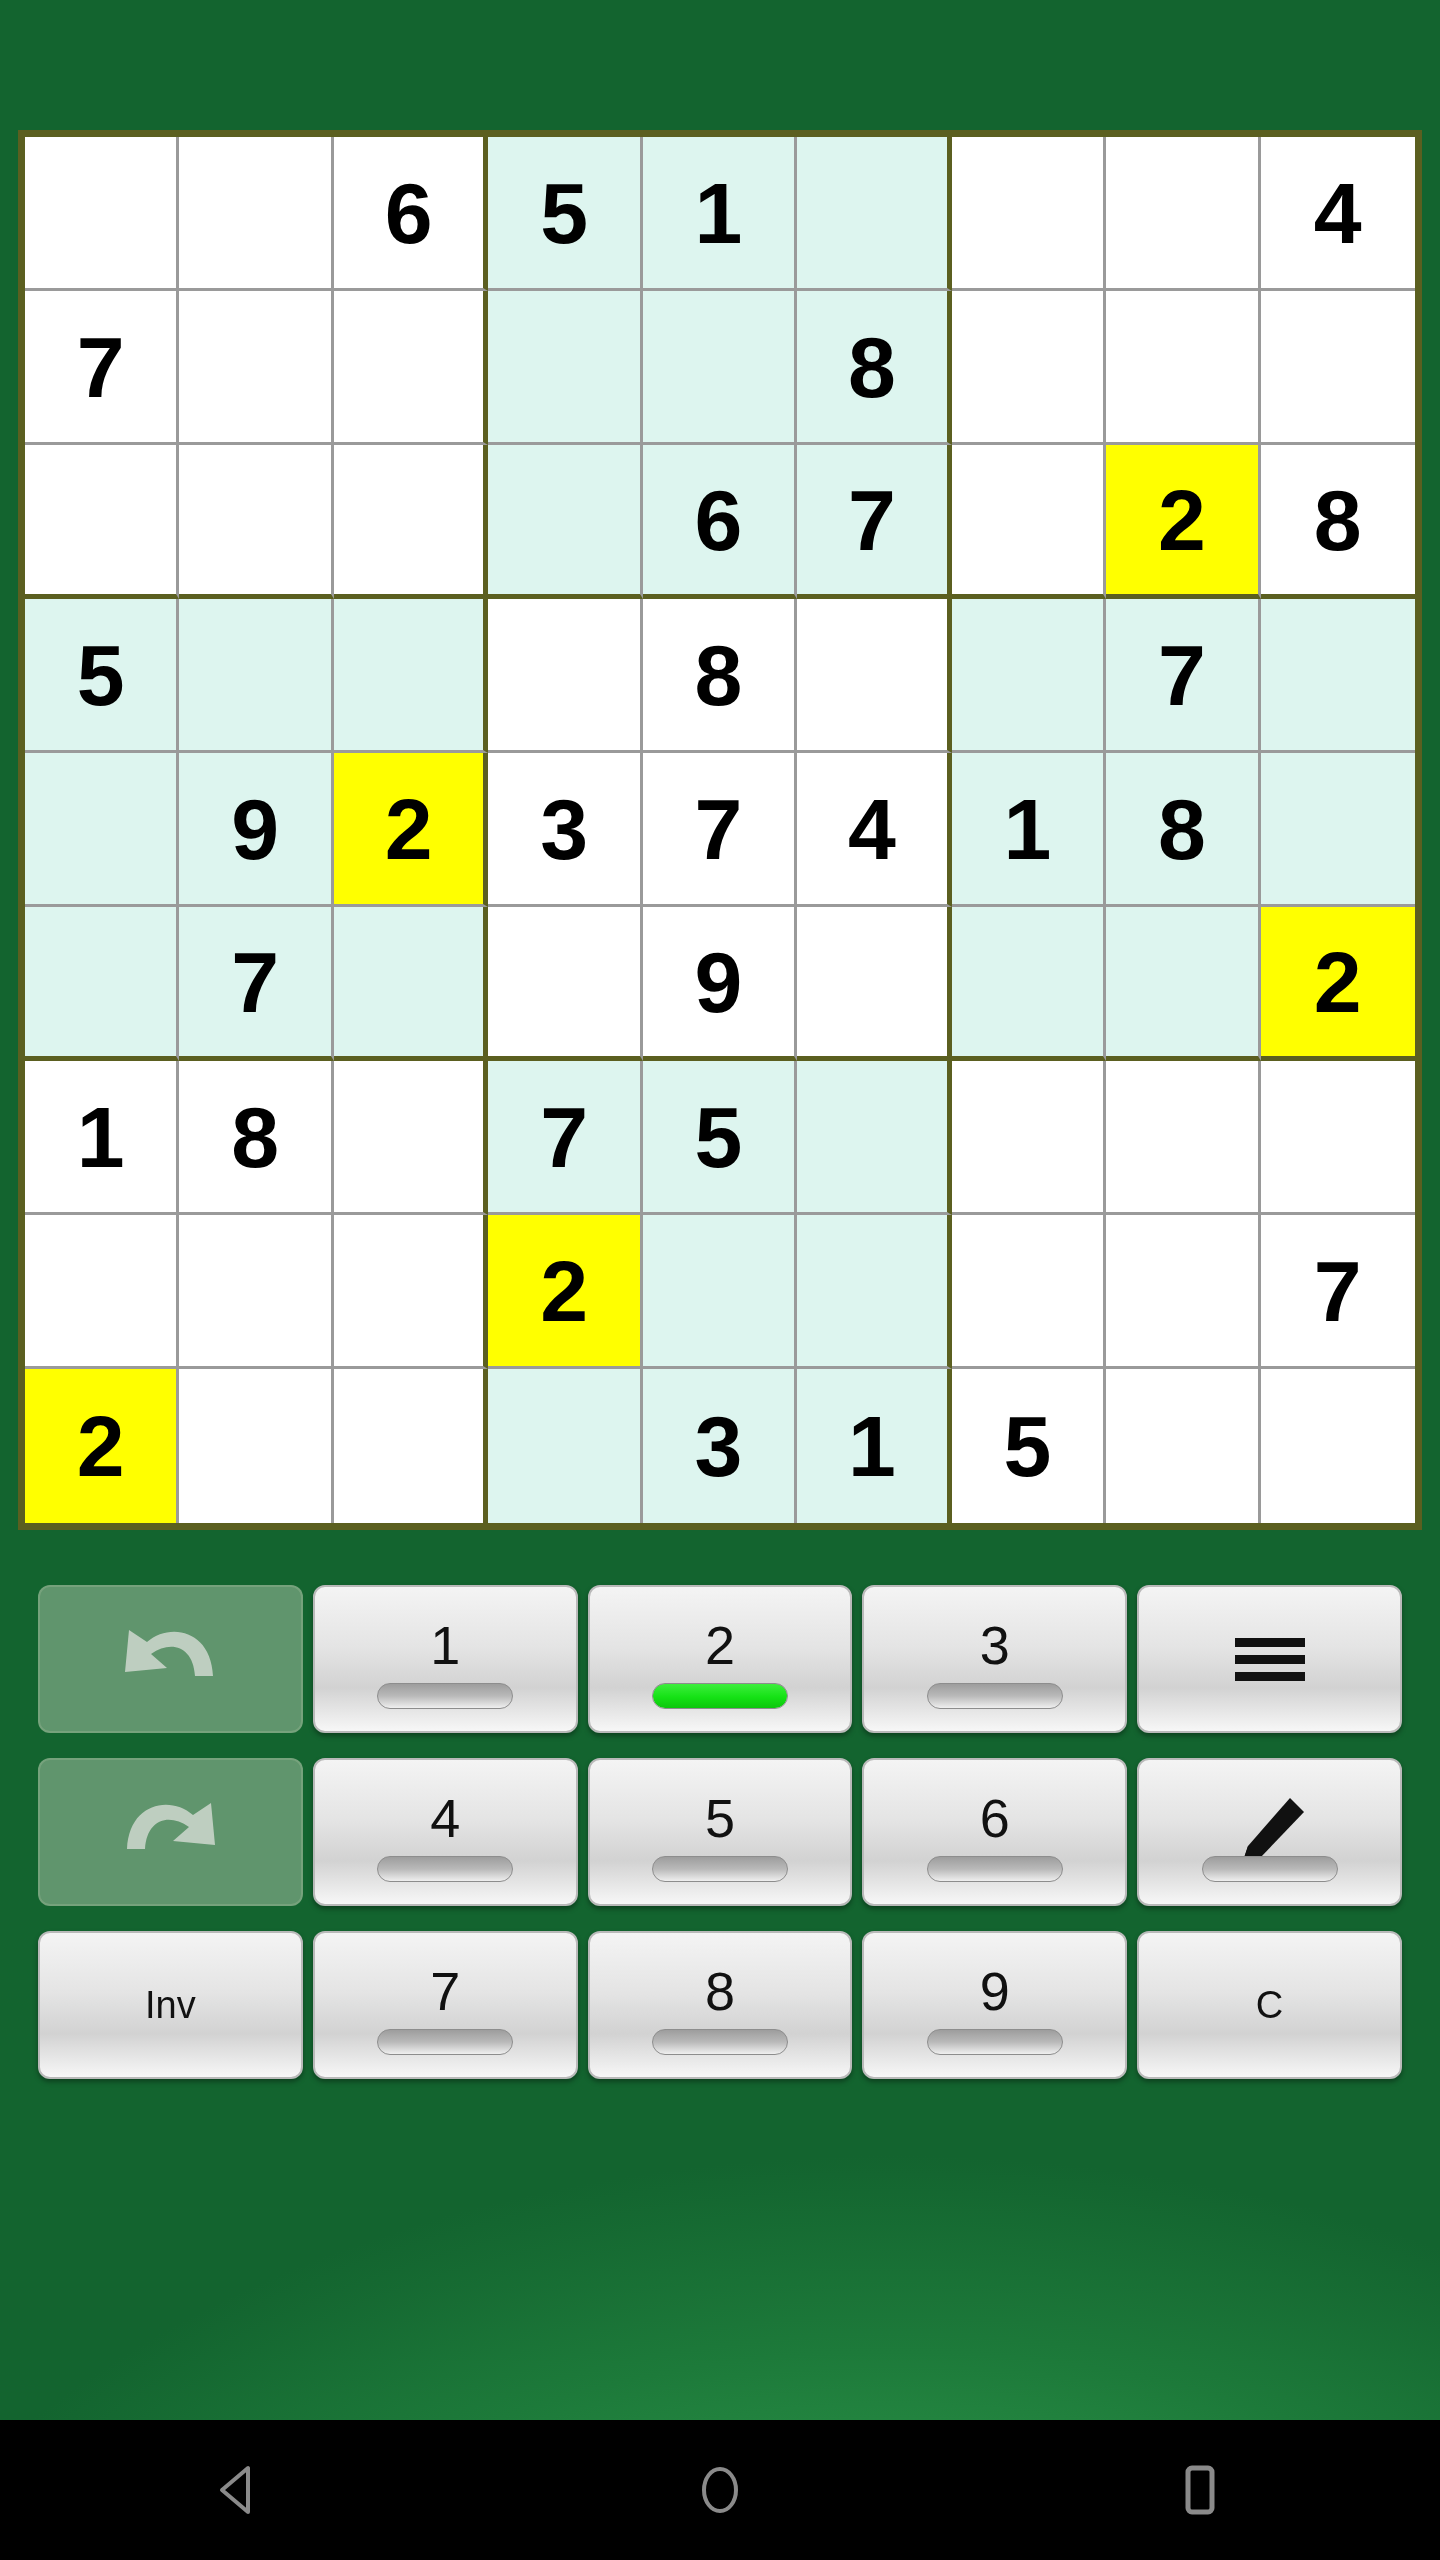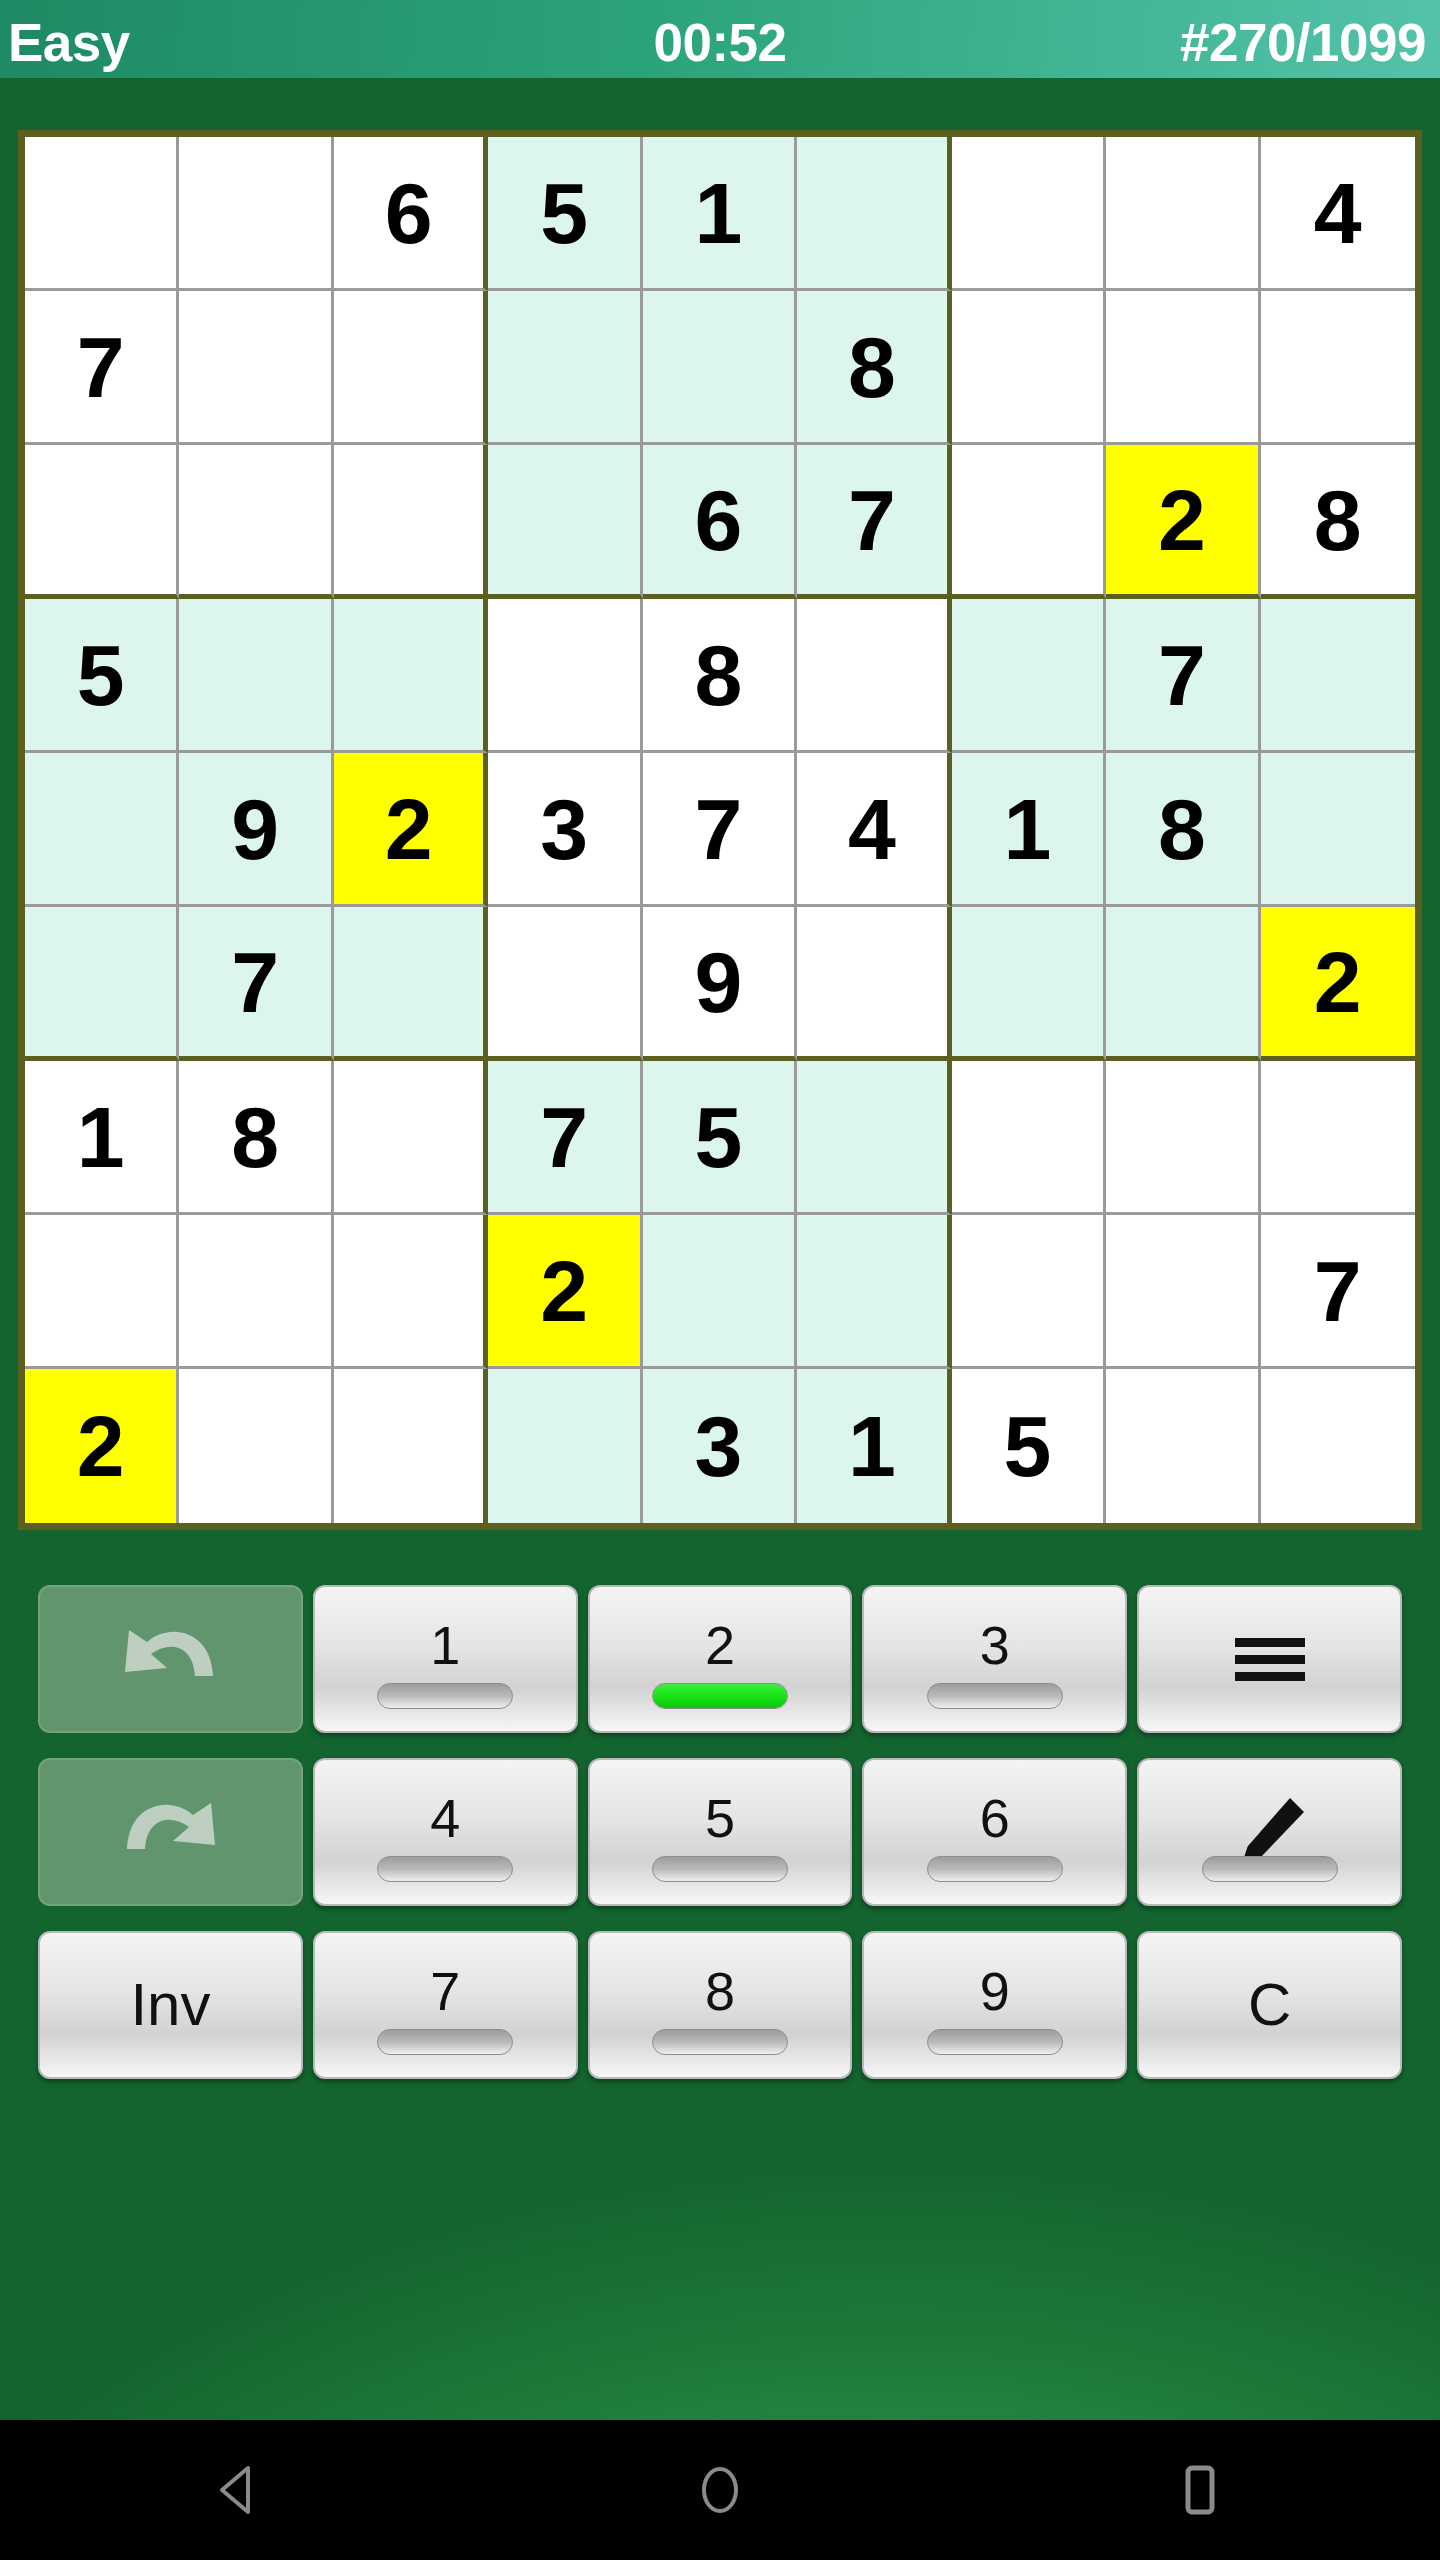--- a/index.html
+++ b/index.html
@@ -120,21 +120,21 @@
   }
   .key-label {
     font-size: 54px;
     color: #111111;
     font-weight: normal;
     line-height: 1;
     position: relative;
     top: -14px;
     font-family: "Liberation Sans", sans-serif;
   }
-  .key-label.small { font-size: 60px; top: 0; }
+  .key-label.small { font-size: 38px; top: 0; }
 
   
   .bar-track {
     position: absolute;
     left: 50%;
     transform: translateX(-50%);
     bottom: 22px;
     width: 136px;
     height: 26px;
     border-radius: 13px;
@@ -171,25 +171,20 @@
     align-items: center;
     justify-content: center;
     cursor: pointer;
   }
 </style>
 </head>
 <body>
 
 <div id="app">
 
-  <div id="header">
-    <div class="hdr-txt" id="hdr-difficulty">Easy</div>
-    <div class="hdr-txt" id="hdr-timer">00:52</div>
-    <div class="hdr-txt" id="hdr-progress">#270/1099</div>
-  </div>
 
   <div id="board">
       <div class="cell"></div>
       <div class="cell"></div>
       <div class="cell bx-r">
         <span>6</span>
       </div>
       <div class="cell hl">
         <span>5</span>
       </div>

